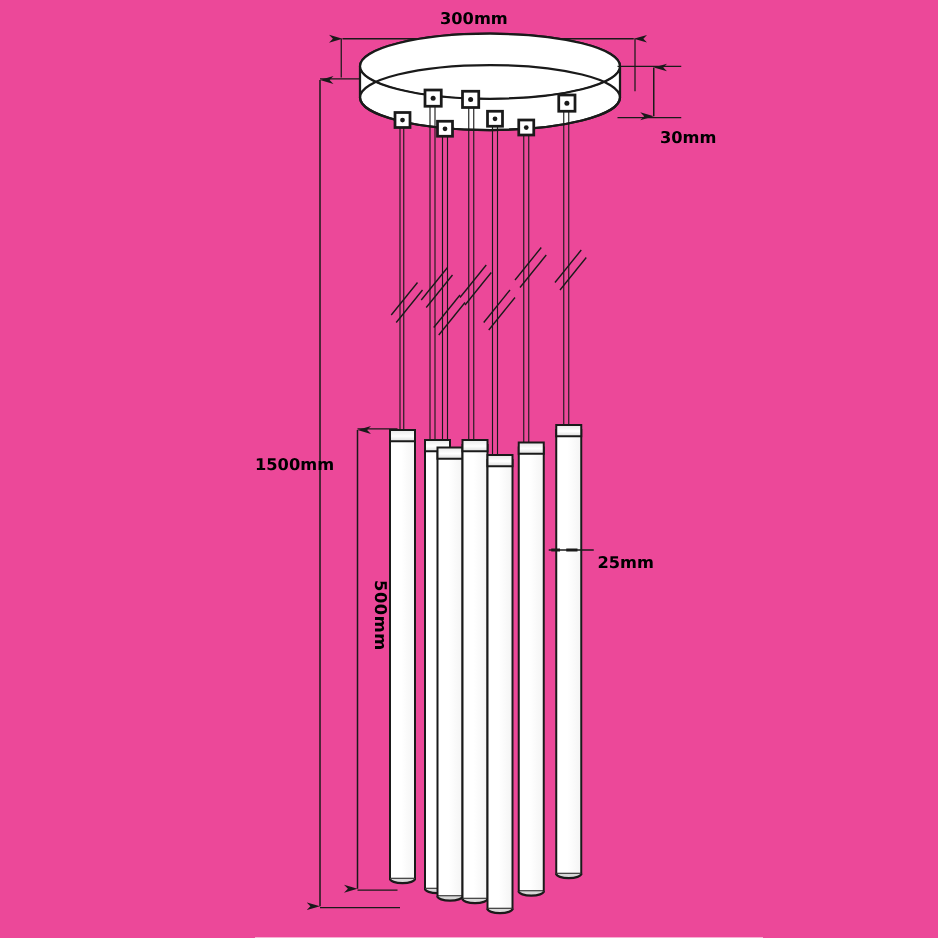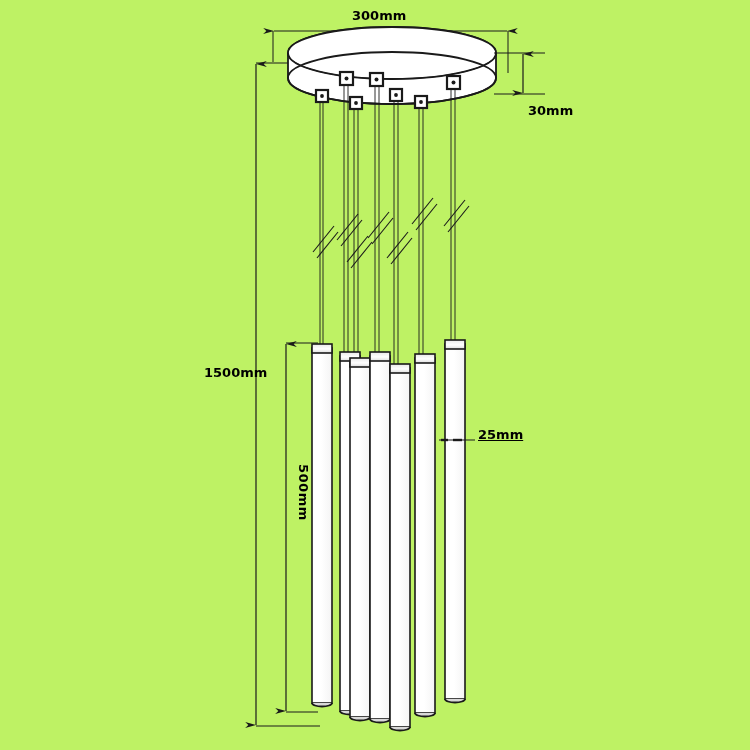--- a/index.html
+++ b/index.html
@@ -4,21 +4,21 @@
 <style>
   html, body {
     margin: 0;
     padding: 0;
     background: #ffffff;
   }
   #canvas {
     position: relative;
     width: 750px;
     height: 750px;
-    background: #bef264;
+    background: #ec4899;
     font-family: "DejaVu Sans", "Liberation Sans", sans-serif;
     overflow: hidden;
   }
   #drawing {
     position: absolute;
     left: 0;
     top: 0;
     width: 750px;
     height: 750px;
   }
@@ -33,21 +33,21 @@
   }
   .dim-label.vertical {
     writing-mode: vertical-rl;
     text-orientation: mixed;
     letter-spacing: 0.5px;
   }
   #label-width      { left: 352px; top: 8px; }
   #label-thickness  { left: 528px; top: 71px; margin-top: 32px; }
   #label-drop       { left: 204px; top: 365px; }
   #label-tube-len   { left: 296px; top: 464px; }
-  #label-diameter   { left: 478px; top: 427px; text-decoration: underline; }
+  #label-diameter   { left: 478px; top: 443px; }
 </style>
 </head>
 <body>
 
 <div id="canvas">
 
   <svg id="drawing" viewBox="0 0 750 750">
     <defs>
       <marker id="arrL" markerWidth="10" markerHeight="8" refX="9" refY="4" orient="auto">
         <path d="M9,4 L0,1.4 L2.6,4 L0,6.6 Z" fill="#1a1a1a"></path>

